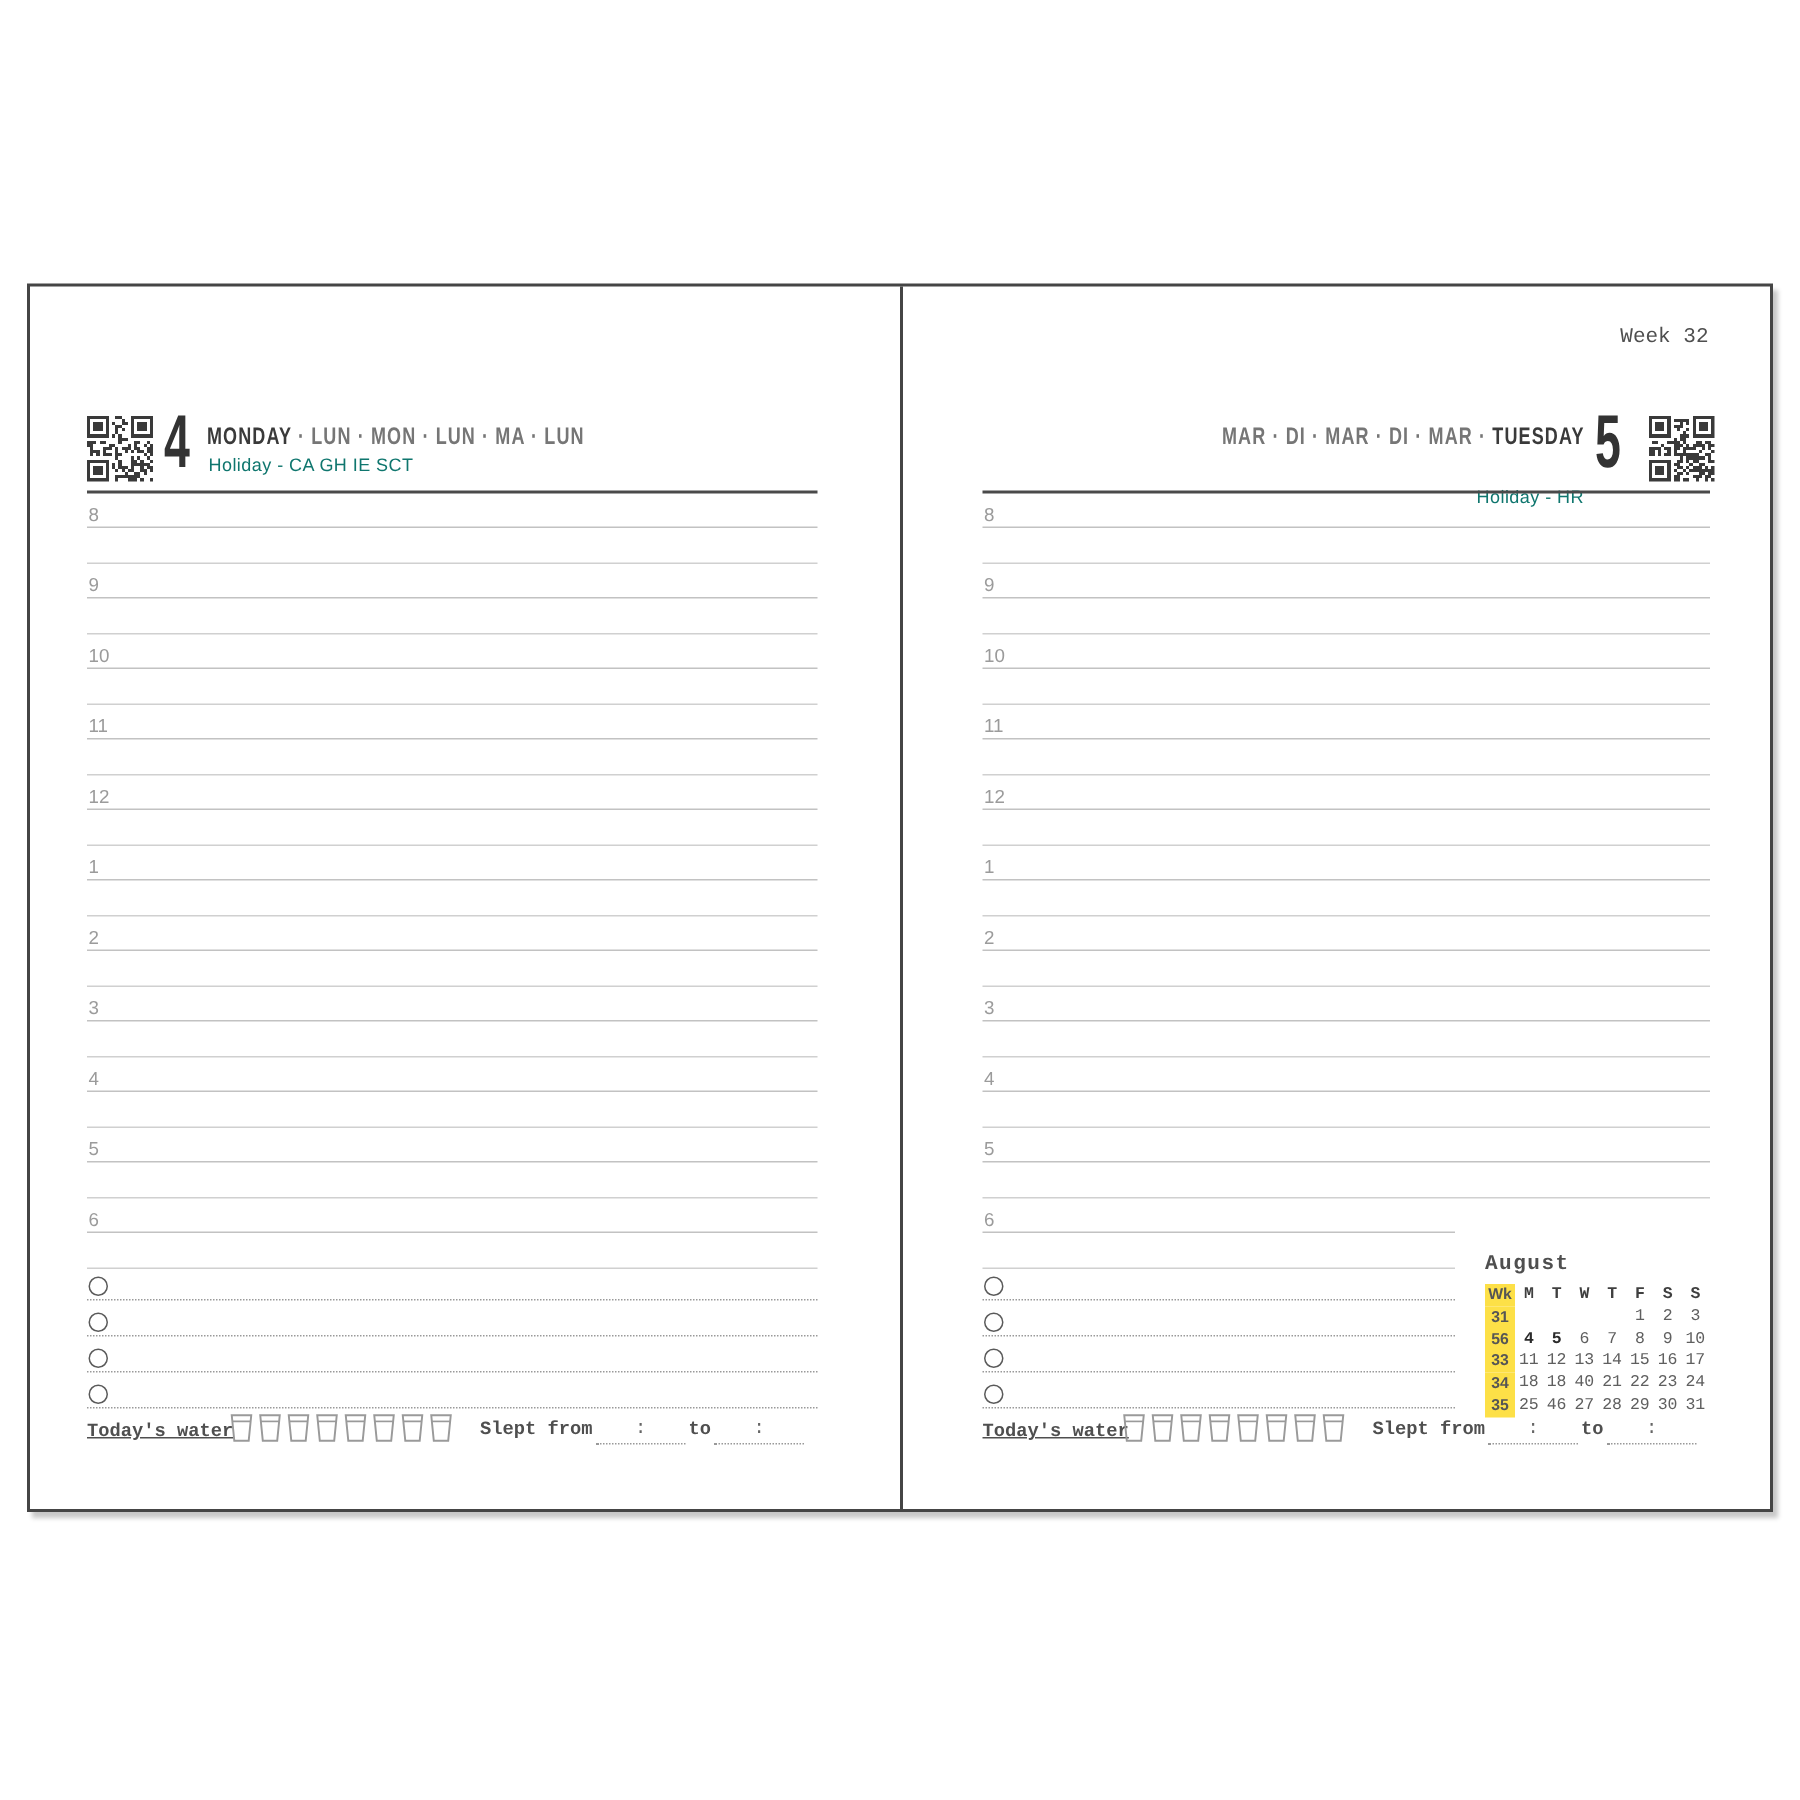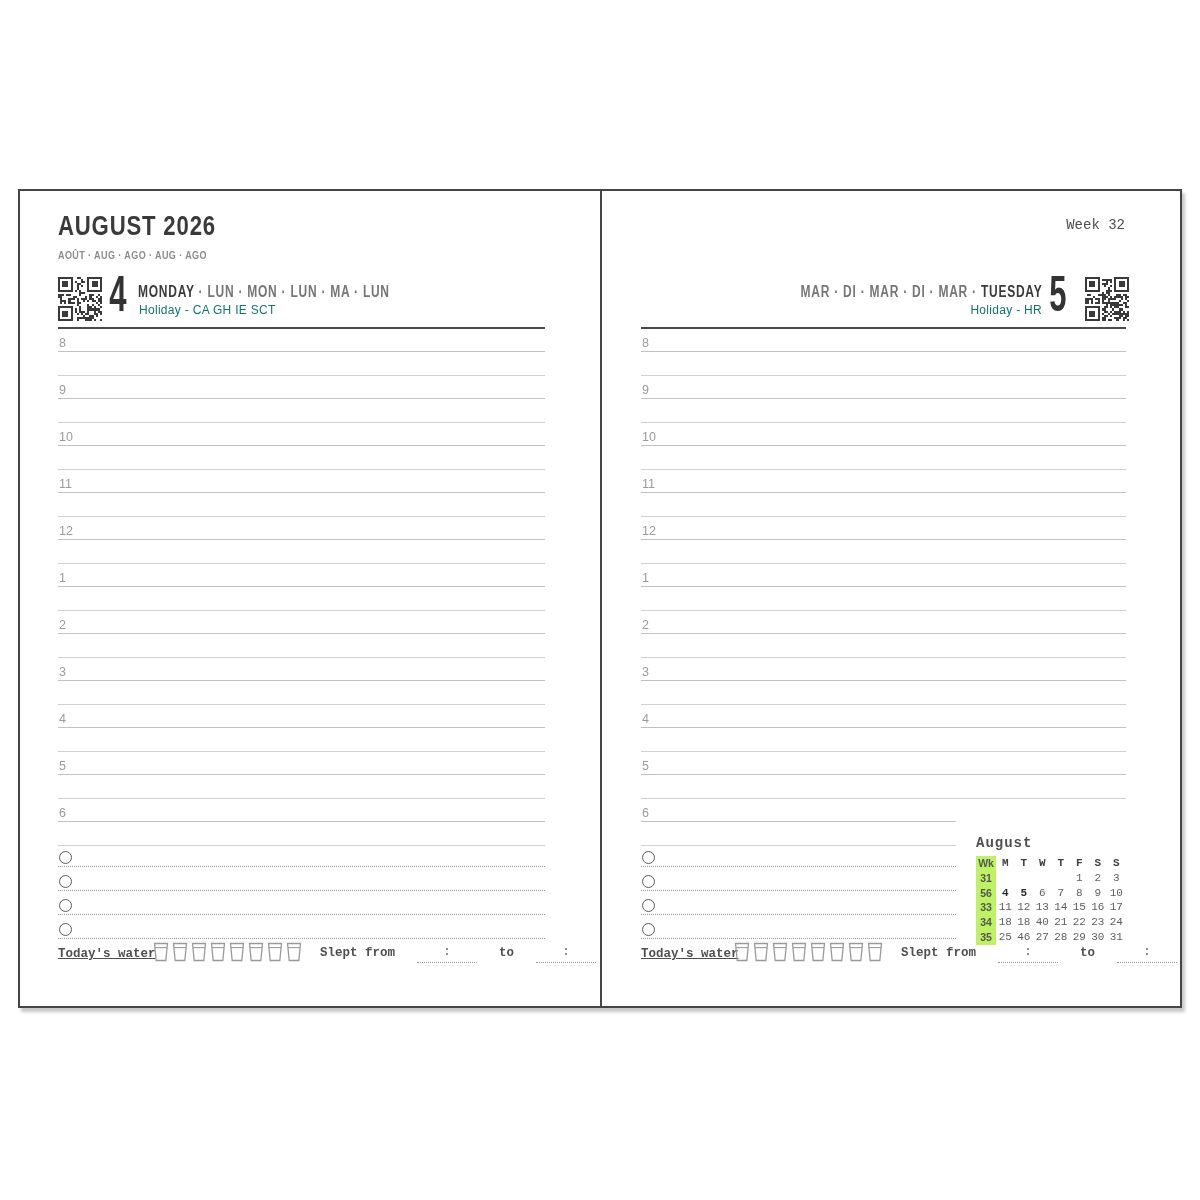--- a/index.html
+++ b/index.html
@@ -7,21 +7,21 @@
     width:1200px;height:1200px;background:#ffffff;position:relative;
     font-family:"Liberation Sans",sans-serif;overflow:hidden;
   }
   .spread{
     position:absolute;left:18px;top:189px;width:1160px;height:815px;
     border:2px solid #454545;background:#fff;
     box-shadow:3px 4px 3px rgba(0,0,0,0.22);
   }
   .page{position:absolute;top:0;height:815px;}
   .page-left{left:0;width:580px;border-right:2px solid #454545;}
-  .page-right{left:568px;width:577px;}
+  .page-right{left:582px;width:577px;}
 
   
   .month-header{position:absolute;left:38px;top:20px;}
   .month-title{
     font-size:27px;font-weight:bold;color:#3a3a3a;letter-spacing:1px;
     transform:scaleX(0.82);transform-origin:left top;white-space:nowrap;
   }
   .month-subtitle{
     margin-top:7px;font-size:11px;font-weight:bold;color:#8c8c8c;
     letter-spacing:0.5px;transform:scaleX(0.82);transform-origin:left top;white-space:nowrap;
@@ -43,21 +43,21 @@
   .page-right .day-number{left:456px;top:83px;}
   .day-title{
     position:absolute;top:92px;font-size:16px;font-weight:bold;letter-spacing:1px;
     color:#767676;white-space:nowrap;transform:scaleX(0.75);
   }
   .page-left .day-title{left:118px;transform-origin:left top;}
   .page-right .day-title{right:123px;text-align:right;transform-origin:right top;}
   .day-title .primary{color:#3a3a3a;}
   .holiday{position:absolute;top:112px;font-size:12px;color:#0f766e;letter-spacing:0.3px;white-space:nowrap;}
   .page-left .holiday{left:119px;}
-  .page-right .holiday{right:123px;text-align:right;}
+  .page-right .holiday{right:123px;text-align:right;margin-top:21px;}
   .day-rule{position:absolute;top:136px;border-top:2px solid #4a4a4a;}
   .page-left .day-rule{left:38px;width:487px;}
   .page-right .day-rule{left:53px;width:485px;}
 
   
   .hours{position:absolute;top:146px;}
   .page-left .hours{left:38px;width:487px;}
   .page-right .hours{left:53px;width:485px;}
   .hour{height:47px;}
   .h-top{height:14px;border-bottom:1px solid #c2c2c2;position:relative;}
@@ -80,53 +80,49 @@
     position:absolute;top:756px;font-family:"Liberation Mono",monospace;
     font-size:12.5px;font-weight:bold;color:#4f4f4f;white-space:nowrap;text-decoration:underline;
   }
   .page-left .water-label{left:38px;}
   .page-right .water-label{left:53px;}
   .cups{position:absolute;top:751px;display:flex;gap:3px;}
   .page-left .cups{left:133px;}
   .page-right .cups{left:146px;}
   .cup{width:16px;height:20px;display:block;}
   .sleep{
-    position:absolute;top:753px;display:flex;align-items:flex-end;gap:22px;
+    position:absolute;top:753px;display:flex;align-items:flex-end;gap:2px;
     font-family:"Liberation Mono",monospace;font-size:12.5px;font-weight:bold;color:#4f4f4f;
   }
   .page-left .sleep{left:300px;}
   .page-right .sleep{left:313px;}
   .sleep .lbl{line-height:19px;white-space:nowrap;}
   .sleep-slot{
     display:inline-block;width:60px;height:18px;line-height:17px;
     border-bottom:1.5px dotted #999;text-align:center;font-weight:normal;color:#666;
   }
 
   
   .mini-cal{position:absolute;left:388px;top:612px;width:152px;font-family:"Liberation Mono",monospace;}
   .mini-cal-title{font-size:14px;color:#4f4f4f;font-weight:bold;letter-spacing:1px;margin-top:32px;}
   .cal-grid{margin-top:5px;display:grid;grid-template-columns:20px repeat(7,18.5px);}
   .cal-cell{height:14.8px;line-height:14.8px;font-size:11px;text-align:center;color:#5f5f5f;}
   .cal-wk{
-    background:#bef264;font-family:"Liberation Sans",sans-serif;
+    background:#fde047;font-family:"Liberation Sans",sans-serif;
     font-weight:bold;font-size:10.5px;color:#555;
   }
   .cal-dh{font-weight:bold;color:#3f3f3f;}
   .cal-day.bold{font-weight:bold;color:#2a2a2a;}
 </style>
 </head>
 <body>
 
 <div class="spread">
 
   <div class="page page-left">
-    <div class="month-header">
-      <div class="month-title">AUGUST 2026</div>
-      <div class="month-subtitle">AOÛT · AUG · AGO · AUG · AGO</div>
-    </div>
 
     <svg class="qr" viewBox="0 0 42 42" shape-rendering="crispEdges">
         <rect x="0" y="0" width="14" height="14" fill="#3a3a3a"></rect>
         <rect x="2" y="2" width="10" height="10" fill="#fff"></rect>
         <rect x="4" y="4" width="6" height="6" fill="#3a3a3a"></rect>
         <rect x="28" y="0" width="14" height="14" fill="#3a3a3a"></rect>
         <rect x="30" y="2" width="10" height="10" fill="#fff"></rect>
         <rect x="32" y="4" width="6" height="6" fill="#3a3a3a"></rect>
         <rect x="0" y="28" width="14" height="14" fill="#3a3a3a"></rect>
         <rect x="2" y="30" width="10" height="10" fill="#fff"></rect>

